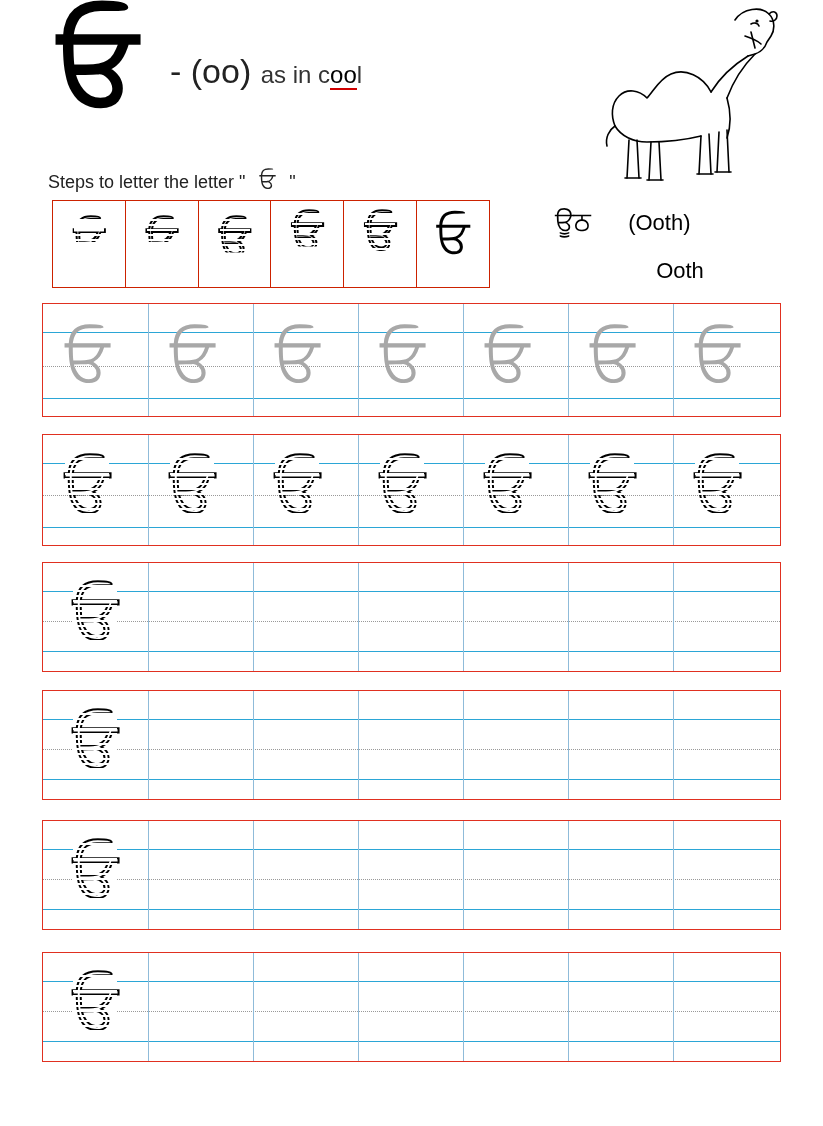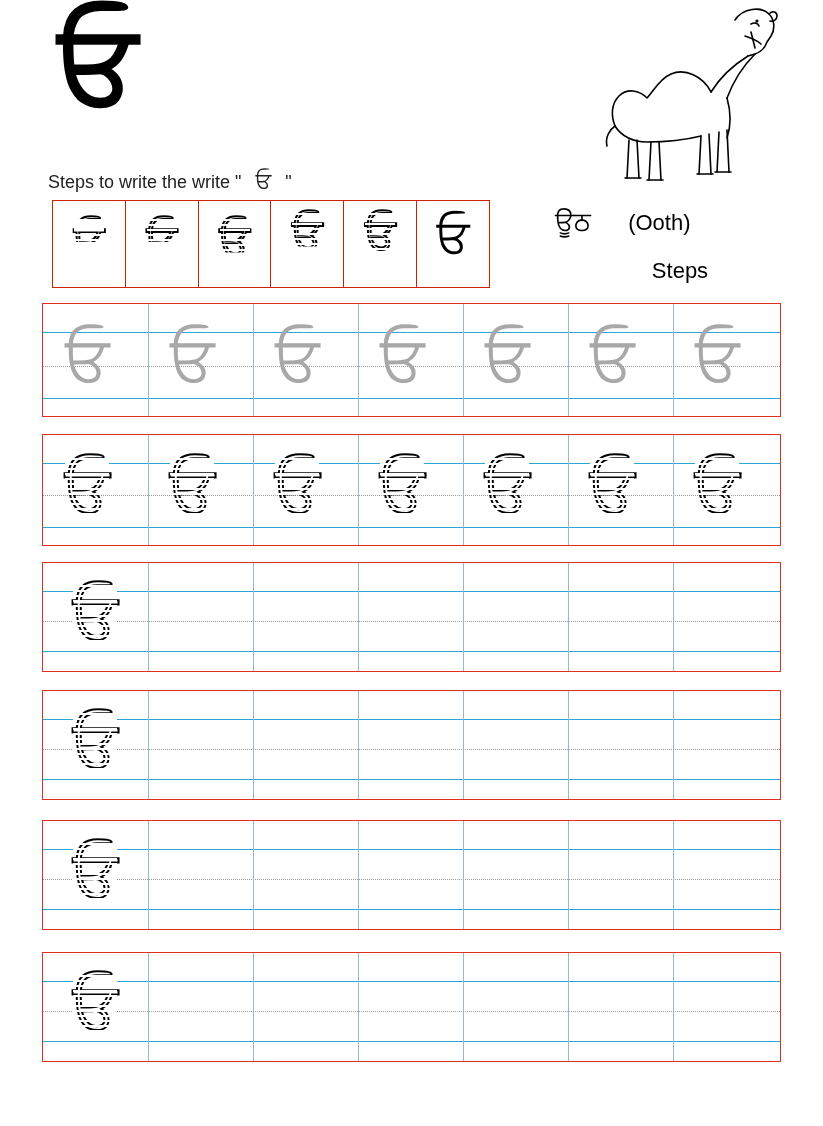--- a/index.html
+++ b/index.html
@@ -180,20 +180,26 @@
     position: absolute;
     left: 558px; top: 0;
     white-space: nowrap;
   }
 </style>
 </head>
 <body>
 
 <div class="header">
   <div class="big-letter">ਓ</div>
+  <div class="header-phonetic">
+    <span>- (oo)</span>
+    <span class="as-in">
+      <span>as in c</span><span class="underline-red">oo</span><span>l</span>
+    </span>
+  </div>
 
   <svg class="camel" viewBox="0 0 200 190" xmlns="http://www.w3.org/2000/svg">
     <g fill="none" stroke="#000" stroke-width="1.6" stroke-linejoin="round" stroke-linecap="round">
 
       <path d="M150 18 C158 6 176 4 184 12 C190 18 190 28 186 34 L182 40 C180 46 176 50 170 52 L163 54"></path>
       <path d="M184 12 C188 8 192 10 192 14 C192 18 188 20 185 19"></path>
       <path d="M166 22 C169 20 173 21 174 24"></path>
       <circle cx="172" cy="19" r="1.6" fill="#000" stroke="none"></circle>
 
       <path d="M163 54 C150 62 136 74 126 90"></path>
@@ -215,21 +221,21 @@
       <path d="M134 130 L132 170 M142 128 L144 170"></path>
       <path d="M130 170 L146 170"></path>
 
       <path d="M160 34 C166 36 172 38 176 42"></path>
       <path d="M166 30 L170 46"></path>
     </g>
   </svg>
 </div>
 
 <div class="steps-label">
-  <span>Steps to write the write "</span><span class="inline-letter">ਓ</span><span>"</span>
+  <span>Steps to letter the letter "</span><span class="inline-letter">ਓ</span><span>"</span>
 </div>
 
 <div class="steps-box">
   <div class="cell">
     <div class="glyph" style="position:relative;top:0;transform:none;margin-top:18px;">
       <span style="position:relative;display:inline-block;">
         <span class="dotted-glyph">ਓ</span>
         <span class="dotted-mask"></span>
         <span class="partial-mask-2"></span>
         <span class="partial-mask-3"></span>
@@ -275,21 +281,21 @@
     <div class="glyph solid-glyph" style="position:relative;top:0;transform:none;margin-top:12px;font-size:46px;">
       <span>ਓ</span>
     </div>
   </div>
 </div>
 
 <div class="word-row">
   <span class="native">ਊਠ</span>
   <span class="translit">(Ooth)</span>
 </div>
-<div class="word-meaning">Steps</div>
+<div class="word-meaning">Ooth</div>
 
 <div class="row" style="top:303px;height:114px;">
   <div class="guides">
     <div class="gline" style="top:28px;"></div>
     <div class="gline mid" style="top:62px;"></div>
     <div class="gline" style="top:94px;"></div>
     <div class="vline" style="left:105px;"></div>
     <div class="vline" style="left:210px;"></div>
     <div class="vline" style="left:315px;"></div>
     <div class="vline" style="left:420px;"></div>

